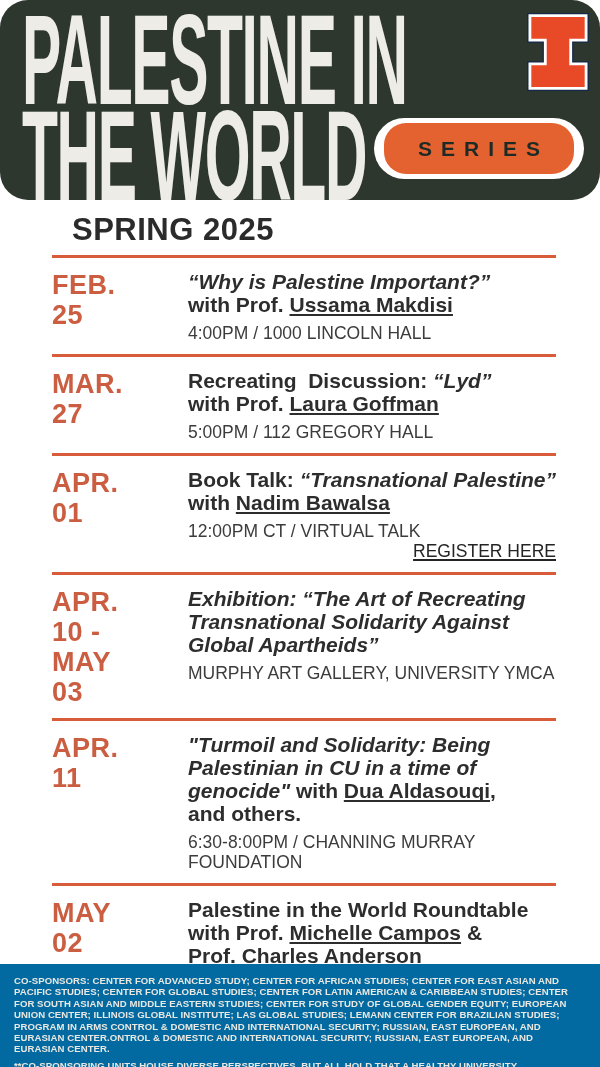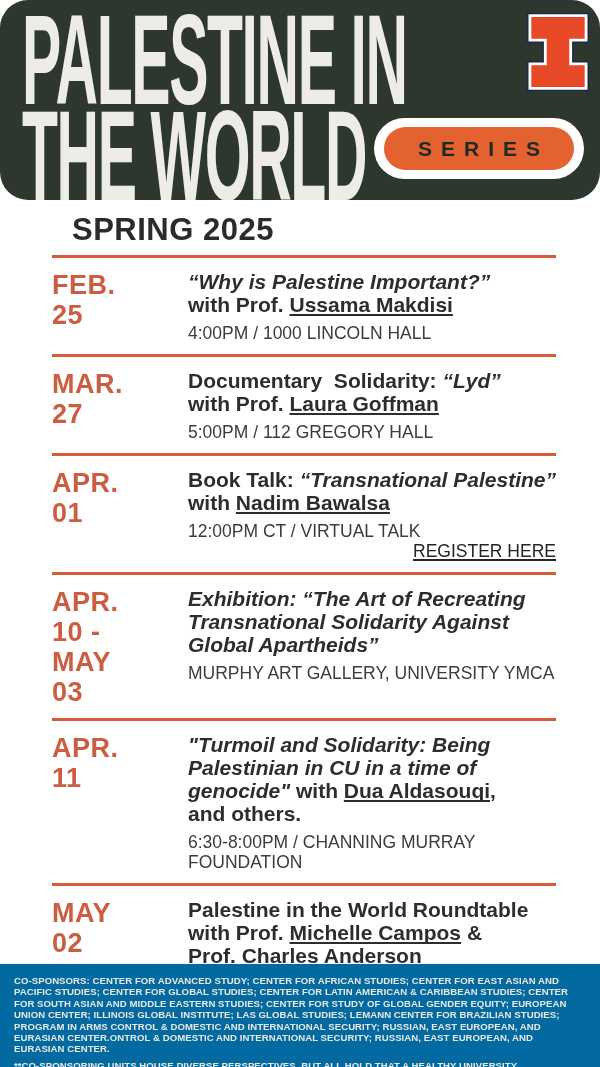--- a/index.html
+++ b/index.html
@@ -9,21 +9,21 @@
   }
   
   .hero{position:relative;height:200px;background:#2d372d;overflow:hidden;border-radius:28px;}
   .hero-title{position:absolute;left:22px;top:12px;color:#edece6;font-weight:bold;
     font-size:128px;line-height:96px;}
   .hero-title .tline-big{transform:scaleX(0.46);transform-origin:0 50%;
     white-space:nowrap;letter-spacing:-3px;}
   .block-i{position:absolute;left:527px;top:13px;width:62px;height:78px;}
   .series-pill{position:absolute;left:374px;top:118px;width:210px;height:61px;
     background:#ffffff;border-radius:32px;display:flex;align-items:center;justify-content:center;}
-  .series-inner{width:190px;height:43px;background:#e4622f;border-radius:22px;
+  .series-inner{width:190px;height:51px;background:#e4622f;border-radius:22px;
     display:flex;align-items:center;justify-content:center;}
   .series-inner span{font-size:21px;font-weight:bold;color:#1d2a26;
     letter-spacing:9px;text-indent:9px;}
   
   .body{box-sizing:border-box;height:764px;padding:0 44px 0 52px;overflow:hidden;}
   .season{margin:0 0 8px 20px;padding-top:13px;font-size:31px;line-height:34px;
     font-weight:bold;color:#2b2b2b;letter-spacing:0.5px;}
   .event{display:flex;border-top:3px solid #d85c39;padding:9px 0 11px;gap:12px;}
   .event-date{flex:none;width:124px;color:#cb5d41;font-weight:bold;
     font-size:27px;line-height:30px;padding-top:3px;letter-spacing:0.5px;}
@@ -89,21 +89,21 @@
     </div>
   </section>
 
   <section class="event">
     <div class="event-date">
             <div>MAR.</div>
             <div>27</div>
           </div>
     <div class="event-content">
       <div class="event-title">
-              <div class="tline"><span>Documentary  Solidarity: </span><span class="it">“Lyd”</span></div>
+              <div class="tline"><span>Recreating  Discussion: </span><span class="it">“Lyd”</span></div>
               <div class="tline"><span>with Prof. </span><span class="un">Laura Goffman</span></div>
             </div>
       <div class="event-details">
               <div>5:00PM / 112 GREGORY HALL</div>
             </div>
     </div>
   </section>
 
   <section class="event">
     <div class="event-date">

